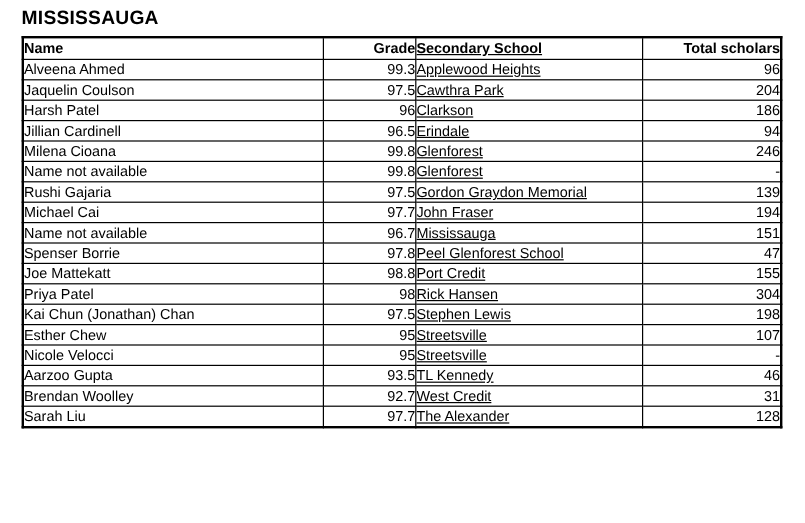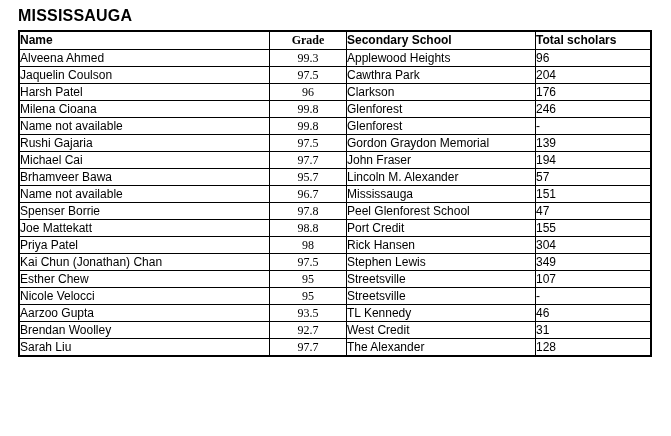--- a/index.html
+++ b/index.html
@@ -39,23 +39,23 @@
     overflow: hidden;
     white-space: nowrap;
   }
   table.scholars th {
     font-weight: bold;
     height: 17px;
     line-height: 17px;
     margin-top: 44px;
   }
   .c-name  { width: 249px; text-align: left; padding-left: 6px; }
-  .c-grade { width: 76px;  text-align: center; font-family: Liberation Serif, serif; }
-  .c-school{ width: 188px; text-align: left; padding-left: 6px; }
-  .c-total { width: 114px; text-align: left; }
+  .c-grade { width: 76px;  text-align: right; }
+  .c-school{ width: 188px; text-align: left; padding-left: 6px; text-decoration: underline; }
+  .c-total { width: 114px; text-align: right; }
 </style>
 </head>
 <body>
 
 <div class="page">
   <h1 class="page-title">MISSISSAUGA</h1>
 
   <table class="scholars">
     <thead>
       <tr>
@@ -75,21 +75,27 @@
         <tr>
     <td class="c-name">Jaquelin Coulson</td>
     <td class="c-grade">97.5</td>
     <td class="c-school">Cawthra Park</td>
     <td class="c-total">204</td>
   </tr>
         <tr>
     <td class="c-name">Harsh Patel</td>
     <td class="c-grade">96</td>
     <td class="c-school">Clarkson</td>
-    <td class="c-total">176</td>
+    <td class="c-total">186</td>
+  </tr>
+        <tr>
+    <td class="c-name">Jillian Cardinell</td>
+    <td class="c-grade">96.5</td>
+    <td class="c-school">Erindale</td>
+    <td class="c-total">94</td>
   </tr>
         <tr>
     <td class="c-name">Milena Cioana</td>
     <td class="c-grade">99.8</td>
     <td class="c-school">Glenforest</td>
     <td class="c-total">246</td>
   </tr>
         <tr>
     <td class="c-name">Name not available</td>
     <td class="c-grade">99.8</td>
@@ -100,26 +106,20 @@
     <td class="c-name">Rushi Gajaria</td>
     <td class="c-grade">97.5</td>
     <td class="c-school">Gordon Graydon Memorial</td>
     <td class="c-total">139</td>
   </tr>
         <tr>
     <td class="c-name">Michael Cai</td>
     <td class="c-grade">97.7</td>
     <td class="c-school">John Fraser</td>
     <td class="c-total">194</td>
-  </tr>
-        <tr>
-    <td class="c-name">Brhamveer Bawa</td>
-    <td class="c-grade">95.7</td>
-    <td class="c-school">Lincoln M. Alexander</td>
-    <td class="c-total">57</td>
   </tr>
         <tr>
     <td class="c-name">Name not available</td>
     <td class="c-grade">96.7</td>
     <td class="c-school">Mississauga</td>
     <td class="c-total">151</td>
   </tr>
         <tr>
     <td class="c-name">Spenser Borrie</td>
     <td class="c-grade">97.8</td>
@@ -135,21 +135,21 @@
         <tr>
     <td class="c-name">Priya Patel</td>
     <td class="c-grade">98</td>
     <td class="c-school">Rick Hansen</td>
     <td class="c-total">304</td>
   </tr>
         <tr>
     <td class="c-name">Kai Chun (Jonathan) Chan</td>
     <td class="c-grade">97.5</td>
     <td class="c-school">Stephen Lewis</td>
-    <td class="c-total">349</td>
+    <td class="c-total">198</td>
   </tr>
         <tr>
     <td class="c-name">Esther Chew</td>
     <td class="c-grade">95</td>
     <td class="c-school">Streetsville</td>
     <td class="c-total">107</td>
   </tr>
         <tr>
     <td class="c-name">Nicole Velocci</td>
     <td class="c-grade">95</td>

